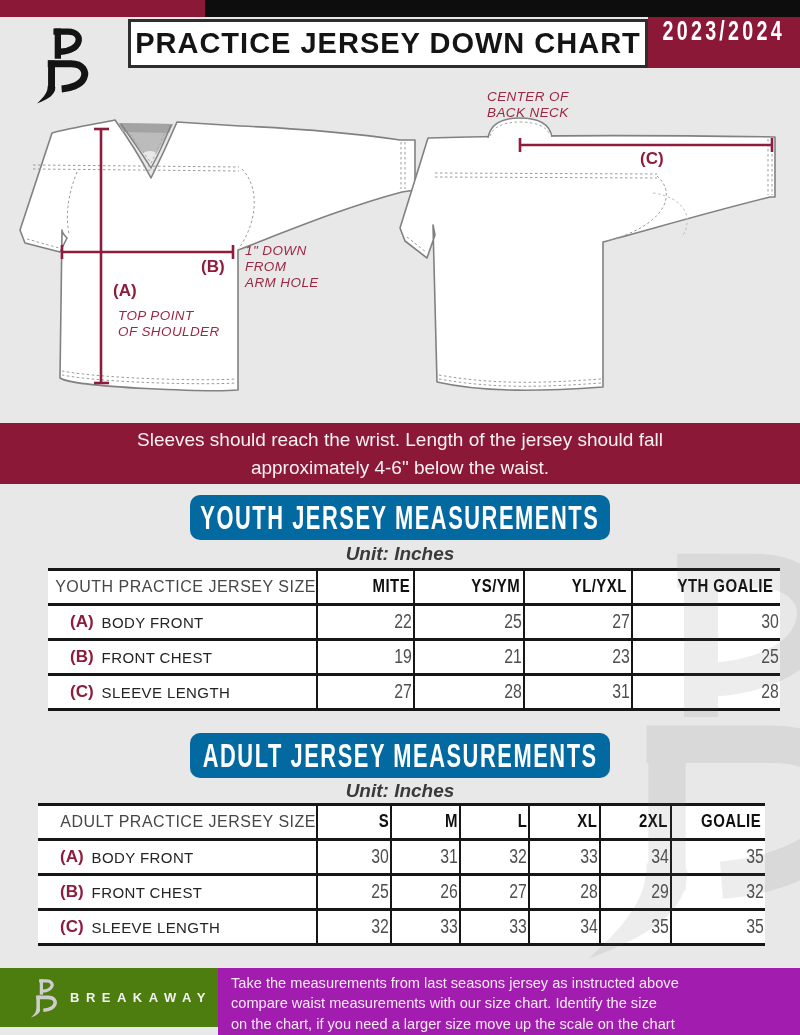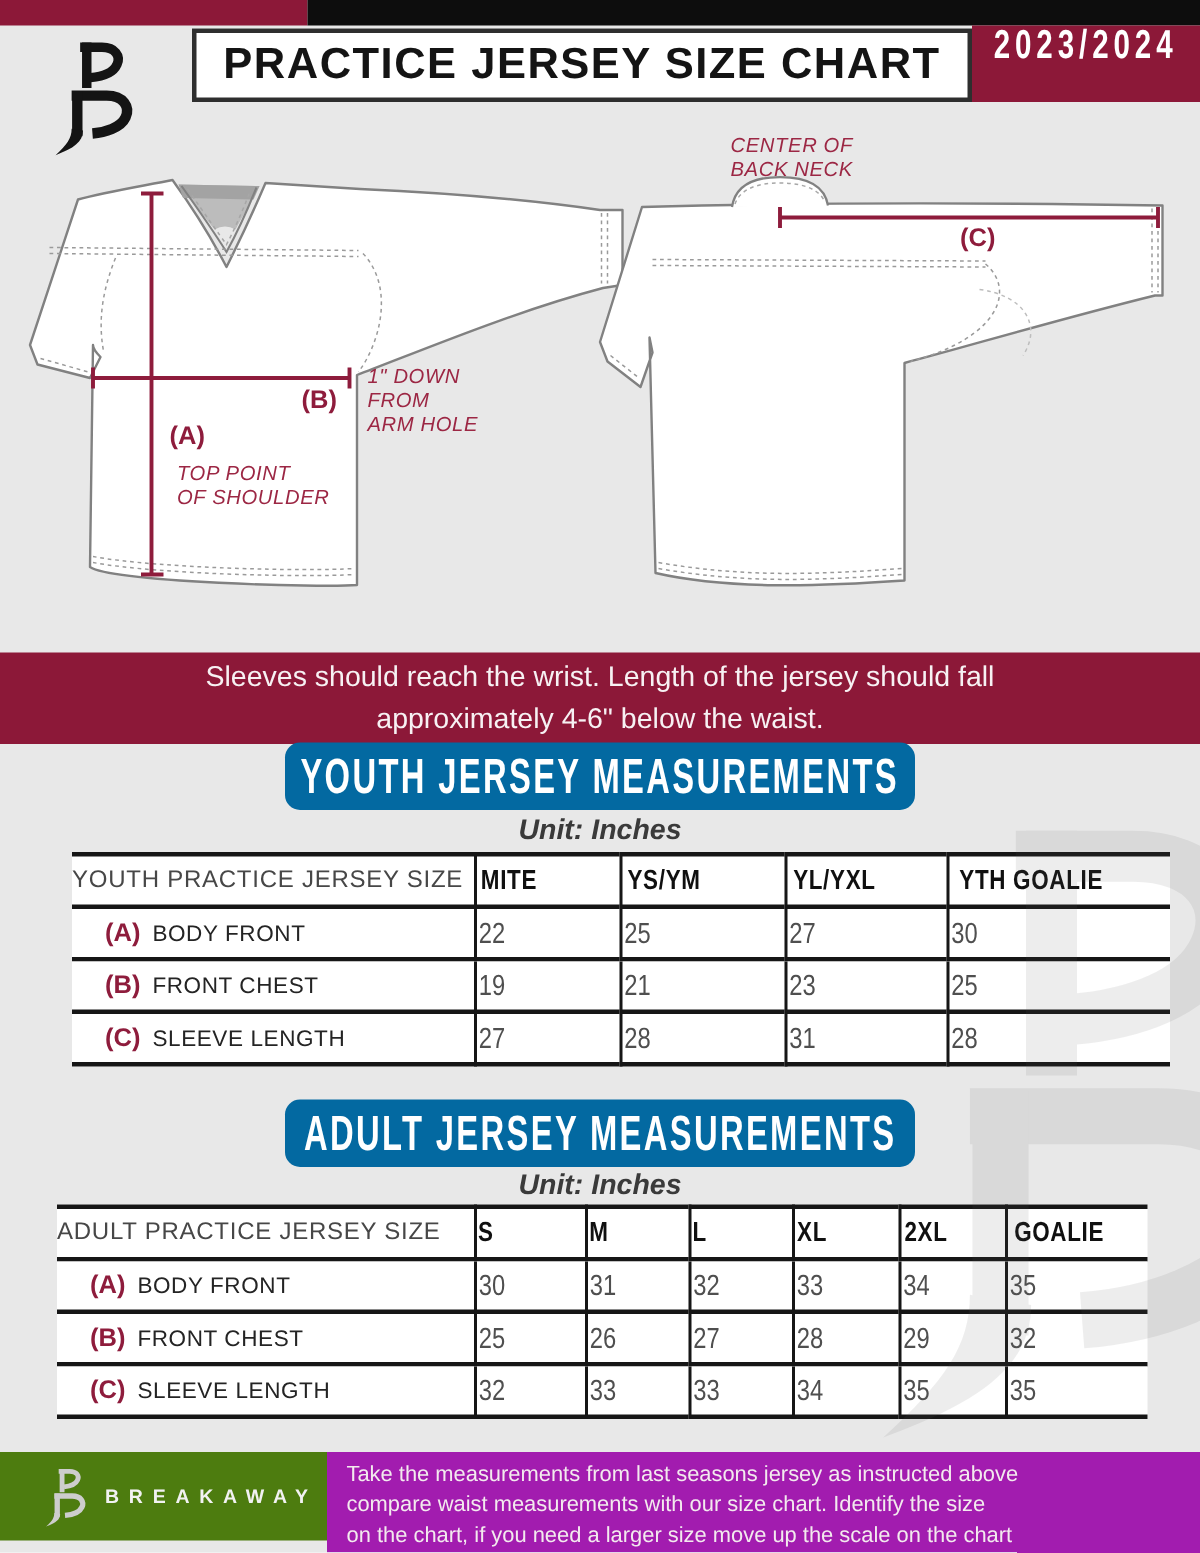--- a/index.html
+++ b/index.html
@@ -10,34 +10,34 @@
   
   .strip-maroon{left:0;top:0;width:205px;height:17px;background:#8c1838;}
   .strip-black{left:205px;top:0;width:595px;height:17px;background:#0d0d0d;}
   .title-box{left:128px;top:19px;width:520px;height:49px;background:#ffffff;border:3px solid #2e2e2e;box-sizing:border-box;display:flex;align-items:center;justify-content:center;}
   .title-box span{font-size:29px;font-weight:bold;color:#141414;letter-spacing:1px;white-space:nowrap;}
   .year-box{left:648px;top:17px;width:152px;height:51px;background:#8c1838;display:flex;align-items:flex-start;justify-content:center;}
   .year-box span{display:inline-block;color:#fff;font-size:24px;font-weight:bold;letter-spacing:4px;transform:scale(0.82,1.12);white-space:nowrap;}
   .logo-top{left:28px;top:24px;width:66px;height:82px;color:#141414;}
 
   
-  .banner{left:0;top:423px;width:800px;height:61px;background:#8c1838;display:flex;flex-direction:column;align-items:center;justify-content:center;line-height:28px;margin-top:12px;}
+  .banner{left:0;top:423px;width:800px;height:61px;background:#8c1838;display:flex;flex-direction:column;align-items:center;justify-content:center;line-height:28px;}
   .banner div{color:#f7f1f3;font-size:19px;}
 
   
   .sec-title{left:50%;transform:translateX(-50%);width:420px;height:45px;background:#0369a1;border-radius:10px;display:flex;align-items:center;justify-content:center;}
   .sec-title span{display:inline-block;color:#fff;font-size:28px;font-weight:bold;letter-spacing:2px;transform:scale(0.78,1.18);white-space:nowrap;}
   .unit{left:0;width:800px;text-align:center;font-style:italic;font-weight:bold;font-size:19px;color:#3a3a3a;}
 
   
   .grid{display:grid;}
   .yt{left:48px;top:568px;width:732px;grid-template-columns:36.6% 13.25% 15.03% 14.76% 20.36%;}
   .at{left:38px;top:803px;width:727px;grid-template-columns:38.24% 10.18% 9.49% 9.49% 9.77% 9.77% 13.06%;}
   .tr{display:contents;}
-  .cell{background:#fff;border-bottom:3px solid #161616;height:32px;display:flex;align-items:center;justify-content:flex-start;overflow:hidden;}
+  .cell{background:#fff;border-bottom:3px solid #161616;height:32px;display:flex;align-items:center;justify-content:flex-end;overflow:hidden;}
   .hcell{border-top:3px solid #161616;}
   .vl{border-left:2px solid #161616;}
   .sizehead{font-weight:bold;color:#101010;font-size:17px;display:inline-block;transform:scale(0.88,1.08);letter-spacing:0.5px;white-space:nowrap;}
   .tablehead{color:#474747;font-size:16px;letter-spacing:0.5px;white-space:nowrap;}
   .rowlabel{justify-content:flex-start;padding-left:22px;}
   .rkey{color:#8e1c3c;font-weight:bold;font-size:17px;margin-right:8px;}
   .rname{color:#242424;font-size:15px;letter-spacing:0.4px;white-space:nowrap;}
   .num{color:#4f4f4f;font-size:18px;display:inline-block;transform:scale(0.88,1.08);}
 
   
@@ -70,21 +70,21 @@
     </symbol>
   </svg>
 
   <div class="abs strip-maroon"></div>
   <div class="abs strip-black"></div>
 
   <svg class="abs logo-top" viewBox="0 0 100 130">
       <use href="#bw-logo"></use>
     </svg>
   <div class="abs title-box">
-    <span>PRACTICE JERSEY SIZE CHART</span>
+    <span>PRACTICE JERSEY DOWN CHART</span>
   </div>
   <div class="abs year-box">
     <span>2023/2024</span>
   </div>
 
   <svg class="abs" style="left:15px;top:108px" width="410" height="312" viewBox="0 0 410 312">
 
     <path d="M37,25 L5,122 L10,135 L45,144 L52,130 C48,126 47,124 47,122 L45,270
              C60,280 200,284 223,282 L223,142 C270,124 330,99 387,84 L400,82 L400,32 L385,32
              C330,24 270,20 225,18 L162,14 Q150,42 136,70 Q121,41 100,12 C80,16 55,20 37,25 Z" fill="#ffffff" stroke="#818181" stroke-width="1.6" stroke-linejoin="round"></path>

